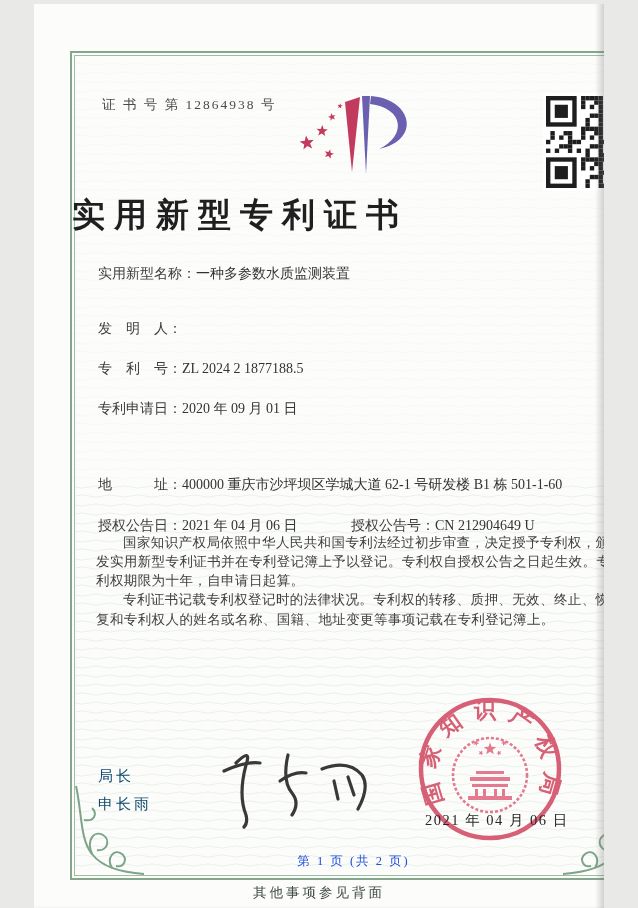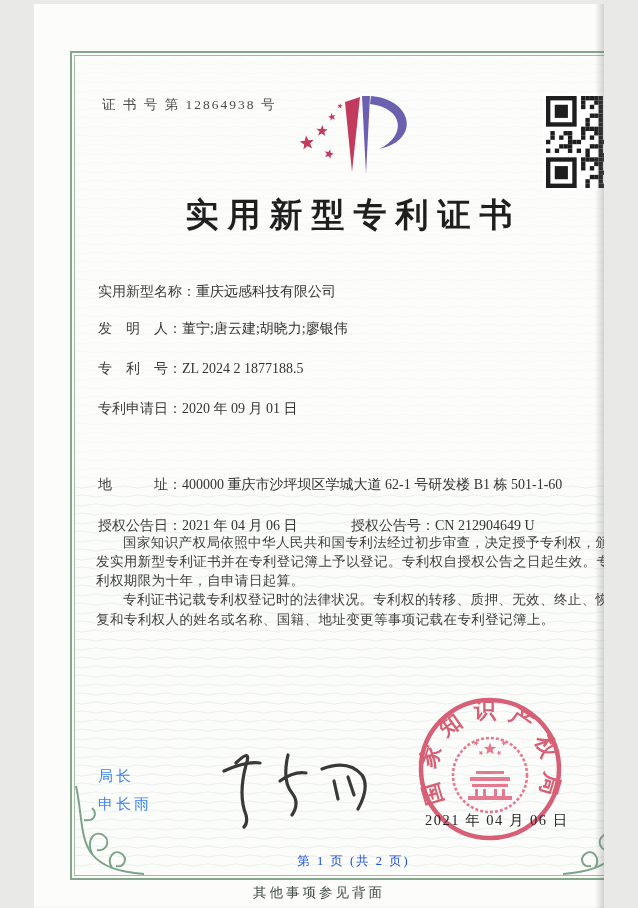--- a/index.html
+++ b/index.html
@@ -12,31 +12,31 @@
     background:linear-gradient(to right,rgba(0,0,0,0),rgba(110,110,110,.30));}
   .scan-edge-bottom{position:absolute;left:0;bottom:0;width:100%;height:6px;
     background:linear-gradient(to bottom,rgba(0,0,0,0),rgba(120,120,120,.22));}
   .frame{position:absolute;left:36px;top:47px;width:563px;height:825px;
     border:2px solid #84a78b;}
   .frame-inner{position:absolute;inset:2px;border:1px solid #9fbda6;}
   .guilloche{position:absolute;left:3px;top:3px;width:555px;height:815px;pointer-events:none;}
   .cert-no{position:absolute;left:30px;top:43px;font-size:13.5px;letter-spacing:2px;color:#4a4a4a;}
   .logo{position:absolute;left:216px;top:33px;width:146px;height:100px;}
   .qr{position:absolute;left:471px;top:40px;width:92px;height:92px;background:#fff;padding:3px;}
-  .title{position:absolute;left:0;top:140px;width:100%;text-align:center;
+  .title{position:absolute;left:0;top:140px;width:100%;
     font-size:33px;font-weight:bold;letter-spacing:9px;color:#1f1f1f;}
   .row{position:absolute;left:26px;width:515px;font-size:14px;display:flex;line-height:1.35;}
   .lbl{white-space:pre;flex:none;color:#3c3c3c;}
   .val{max-width:392px;color:#333;}
   .grant2{position:absolute;left:253px;top:0;display:flex;font-size:14px;align-items:flex-end;}
   .paras{position:absolute;left:24px;top:480px;width:515px;font-size:13.5px;
     line-height:1.42;letter-spacing:.4px;color:#40403f;}
   .paras p{margin:0;text-indent:2em;}
   .signer{position:absolute;left:26px;top:710px;font-size:15px;line-height:1.85;
-    letter-spacing:3px;color:#3b82f6;}
+    letter-spacing:3px;color:#0c4a6e;}
   .signature{position:absolute;left:130px;top:688px;width:180px;height:90px;}
   .seal{position:absolute;left:340px;top:638px;width:156px;height:156px;opacity:.92;}
   .seal-date{position:absolute;left:353px;top:758px;font-size:14.5px;letter-spacing:1.5px;color:#272727;}
   .page-no{position:absolute;left:0;top:800px;width:100%;text-align:center;
     font-size:12.5px;letter-spacing:2px;color:#1d4ed8;}
   .back-note{position:absolute;left:0;top:880px;width:100%;text-align:center;
     font-size:13.5px;letter-spacing:3px;color:#3c463e;}
   .flourish{position:absolute;width:74px;height:92px;bottom:2px;}
   .flourish.right{right:2px;}
   .flourish.left{left:2px;transform:scaleX(-1);}
@@ -285,27 +285,26 @@
         <rect x="56" y="0" width="28" height="28" fill="#1e1e1e"></rect>
         <rect x="60" y="4" width="20" height="20" fill="#fff"></rect>
         <rect x="64" y="8" width="12" height="12" fill="#1e1e1e"></rect>
         <rect x="0" y="56" width="28" height="28" fill="#1e1e1e"></rect>
         <rect x="4" y="60" width="20" height="20" fill="#fff"></rect>
         <rect x="8" y="64" width="12" height="12" fill="#1e1e1e"></rect>
       </svg>
 
     <div class="title">实用新型专利证书</div>
 
-    <div class="row" style="top:230px">
+    <div class="row" style="top:212px">
       <span class="lbl">实用新型名称：</span>
-      <span class="val">重庆远感科技有限公司</span>
+      <span class="val">一种多参数水质监测装置</span>
     </div>
     <div class="row" style="top:267px">
       <span class="lbl">发　明　人：</span>
-      <span class="val">董宁;唐云建;胡晓力;廖银伟</span>
     </div>
     <div class="row" style="top:307px">
       <span class="lbl">专　利　号：</span>
       <span class="val">ZL 2024 2 1877188.5</span>
     </div>
     <div class="row" style="top:347px">
       <span class="lbl">专利申请日：</span>
       <span class="val">2020 年 09 月 01 日</span>
     </div>
     <div class="row" style="top:423px">

